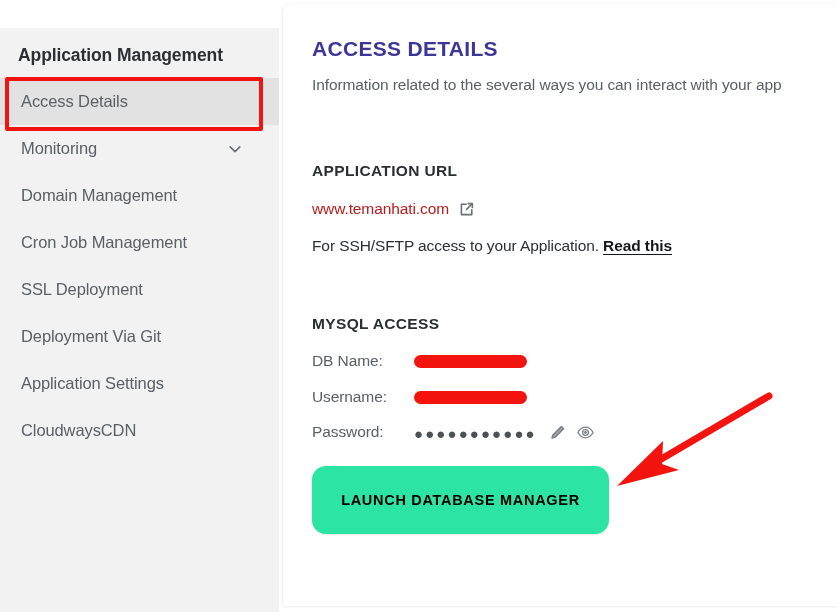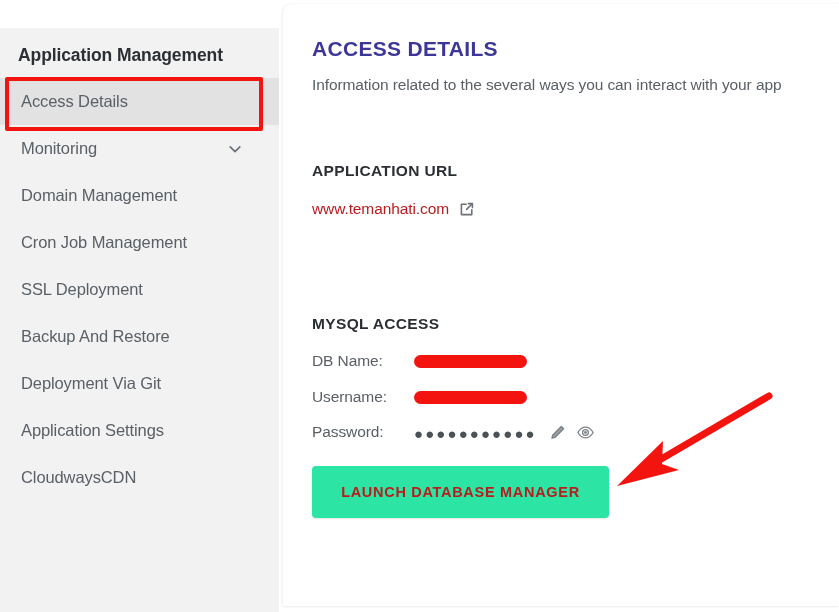--- a/index.html
+++ b/index.html
@@ -216,25 +216,25 @@
     display: block;
     margin-left: 12px;
   }
   #pw-eye { margin-left: 11px; }
 
   .launch-btn {
     position: absolute;
     left: 0;
     top: 462px;
     width: 297px;
-    height: 52px;
+    height: 68px;
     background: #2ce5a5;
     border: none;
-    border-radius: 4px;
-    color: #b91c1c;
+    border-radius: 14px;
+    color: #000000;
     font-family: "Liberation Sans", sans-serif;
     font-size: 14.5px;
     font-weight: bold;
     letter-spacing: 0.7px;
     cursor: pointer;
     box-shadow: 0 1px 2px rgba(0,0,0,0.10);
   }
 
   
   .arrow-overlay {
@@ -275,23 +275,20 @@
       </div>
 
       <div class="nav-item">
         <span>Cron Job Management</span>
       </div>
 
       <div class="nav-item">
         <span>SSL Deployment</span>
       </div>
 
-      <div class="nav-item">
-        <span>Backup And Restore</span>
-      </div>
 
       <div class="nav-item">
         <span>Deployment Via Git</span>
       </div>
 
       <div class="nav-item">
         <span>Application Settings</span>
       </div>
 
       <div class="nav-item">
@@ -316,20 +313,24 @@
         <span class="app-url">www.temanhati.com</span>
         <span class="ext-link-icon">
           <svg width="17" height="17" viewBox="0 0 17 17" fill="none">
             <path d="M8.2 3.2 H3.4 V13.6 H13.8 V8.8" stroke="#6b7177" stroke-width="1.6" stroke-linecap="round" stroke-linejoin="round"></path>
             <path d="M10.4 2.6 H14.4 V6.6" stroke="#6b7177" stroke-width="1.6" stroke-linecap="round" stroke-linejoin="round"></path>
             <path d="M14.2 2.8 L8.6 8.4" stroke="#6b7177" stroke-width="1.6" stroke-linecap="round"></path>
           </svg>
         </span>
       </div>
 
+      <div class="ssh-line">
+        <span>For SSH/SFTP access to your Application.</span>
+        <span class="read-this">Read this</span>
+      </div>
 
       <div class="section-title" id="sec-mysql-title">MYSQL ACCESS</div>
 
       <div class="my-row" id="row-dbname">
         <span class="my-label">DB Name:</span>
         <span class="redaction"></span>
       </div>
 
       <div class="my-row" id="row-username">
         <span class="my-label">Username:</span>

